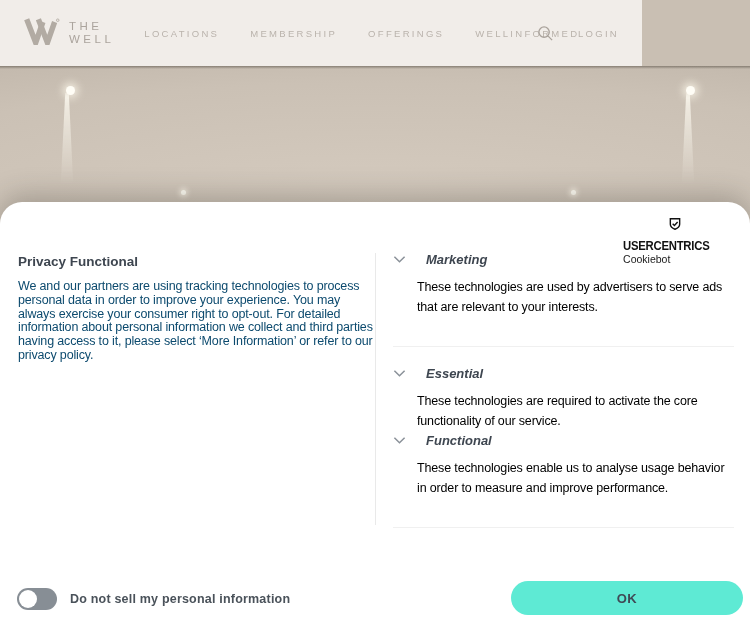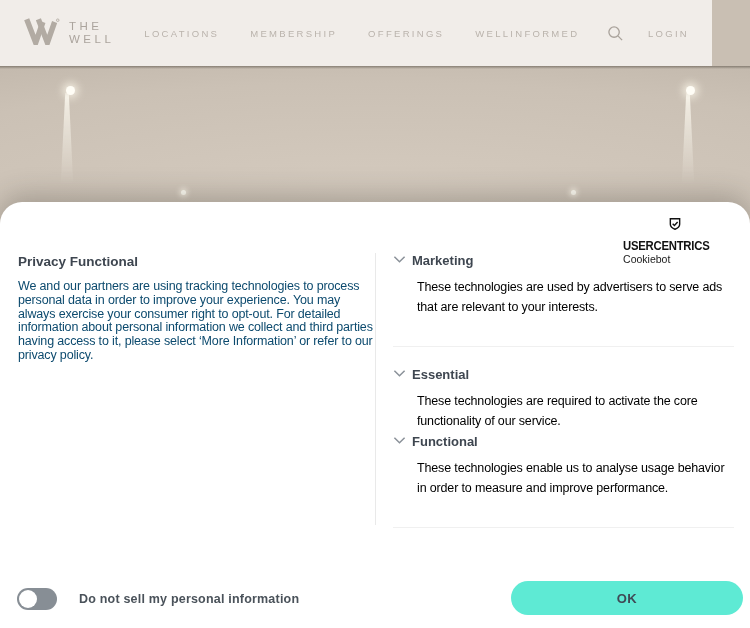--- a/index.html
+++ b/index.html
@@ -1,20 +1,20 @@
 <!DOCTYPE html>
 <html><head>
 <meta charset="utf-8">
 <style>
   html,body{margin:0;padding:0;background:#444;}
   .screen{position:relative;width:750px;height:628px;overflow:hidden;
           font-family:"Liberation Sans",sans-serif;background:#c9bfb3;}
 
   
-  .header{position:absolute;top:0;left:0;width:712px;height:66px;background:#f1ede9;
+  .header{position:absolute;top:0;left:0;width:642px;height:66px;background:#f1ede9;
           display:flex;align-items:center;z-index:1;}
   .logo{display:flex;align-items:center;margin-left:24px;cursor:pointer;}
   .logo-w{margin-right:9px;}
   .logo-text{font-size:11.5px;letter-spacing:3.5px;line-height:13px;color:#aba49d;font-weight:400;}
   .nav{display:flex;align-items:center;margin-left:30px;gap:31px;}
   .nav-item{font-size:9.5px;letter-spacing:2.3px;color:#bab3ac;cursor:pointer;white-space:nowrap;}
   .header-right{position:absolute;right:23px;top:0;height:66px;display:flex;align-items:center;gap:24px;}
   .search-btn{cursor:pointer;display:flex;align-items:center;}
   .login{font-size:9.5px;letter-spacing:2.3px;color:#b9b2ab;cursor:pointer;}
 
@@ -46,30 +46,30 @@
 
   .privacy-col{position:absolute;left:18px;top:52px;width:356px;}
   .privacy-title{font-size:13.5px;font-weight:bold;color:#3e4650;margin:0 0 11px 0;}
   .privacy-body{font-size:12.5px;line-height:13.8px;letter-spacing:-.15px;color:#0c4a6e;margin:0;}
 
   .v-divider{position:absolute;left:375px;top:51px;width:1px;height:272px;background:#e9e9e9;}
 
   .cats-col{position:absolute;left:393px;top:48px;width:341px;}
   .cat{padding-bottom:29px;margin-bottom:17px;border-bottom:1px solid #f0f0f0;}
   .cat.last{border-bottom:none;margin-bottom:0;padding-bottom:0;}
-  .cat-head{display:flex;align-items:flex-end;gap:6px;cursor:pointer;}
+  .cat-head{display:flex;align-items:center;gap:20px;cursor:pointer;font-style:italic;}
   .cat-title{font-size:13px;font-weight:bold;color:#3e4650;}
   .cat-desc{font-size:12.5px;line-height:20px;letter-spacing:-.15px;color:#000000;
             margin:9px 0 0 24px;width:320px;}
 
   .footer{position:absolute;left:0;right:0;bottom:0;height:58px;display:flex;align-items:center;}
   .toggle{position:relative;width:40px;height:22px;border-radius:11px;background:#878e95;
           margin-left:17px;cursor:pointer;flex:0 0 auto;}
   .knob{position:absolute;left:2px;top:2px;width:18px;height:18px;border-radius:50%;background:#ffffff;}
-  .dns-label{font-size:12.5px;font-weight:bold;color:#4a525a;letter-spacing:.2px;margin-left:22px;}
+  .dns-label{font-size:12.5px;font-weight:bold;color:#4a525a;letter-spacing:.2px;margin-left:13px;}
   .ok-btn{position:absolute;right:7px;top:50%;transform:translateY(-53%);width:232px;height:34px;
           border:none;border-radius:17px;background:#5eead4;color:#3f4a56;font-weight:bold;
           font-size:13px;letter-spacing:.5px;cursor:pointer;font-family:"Liberation Sans",sans-serif;}
 </style>
 </head>
 <body>
 
 <div class="screen">
 
   <div class="header">

